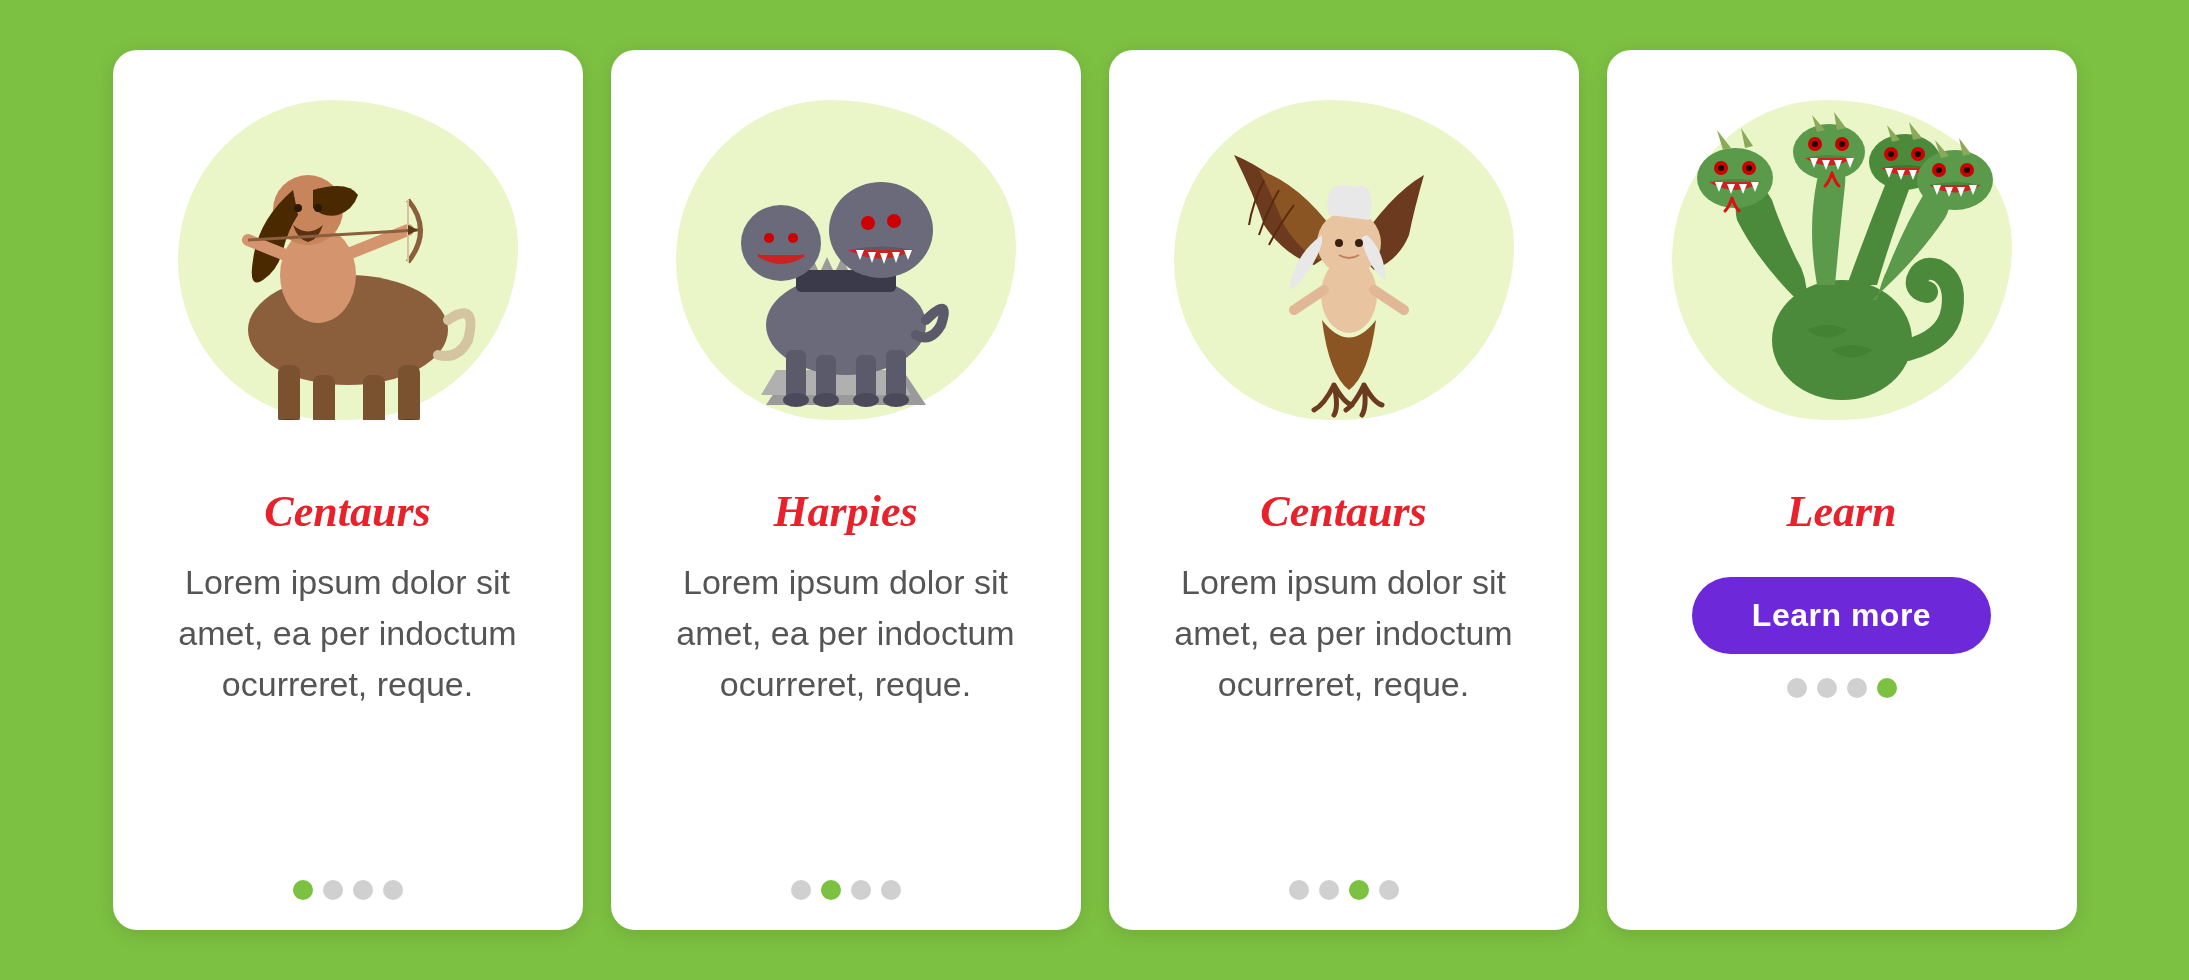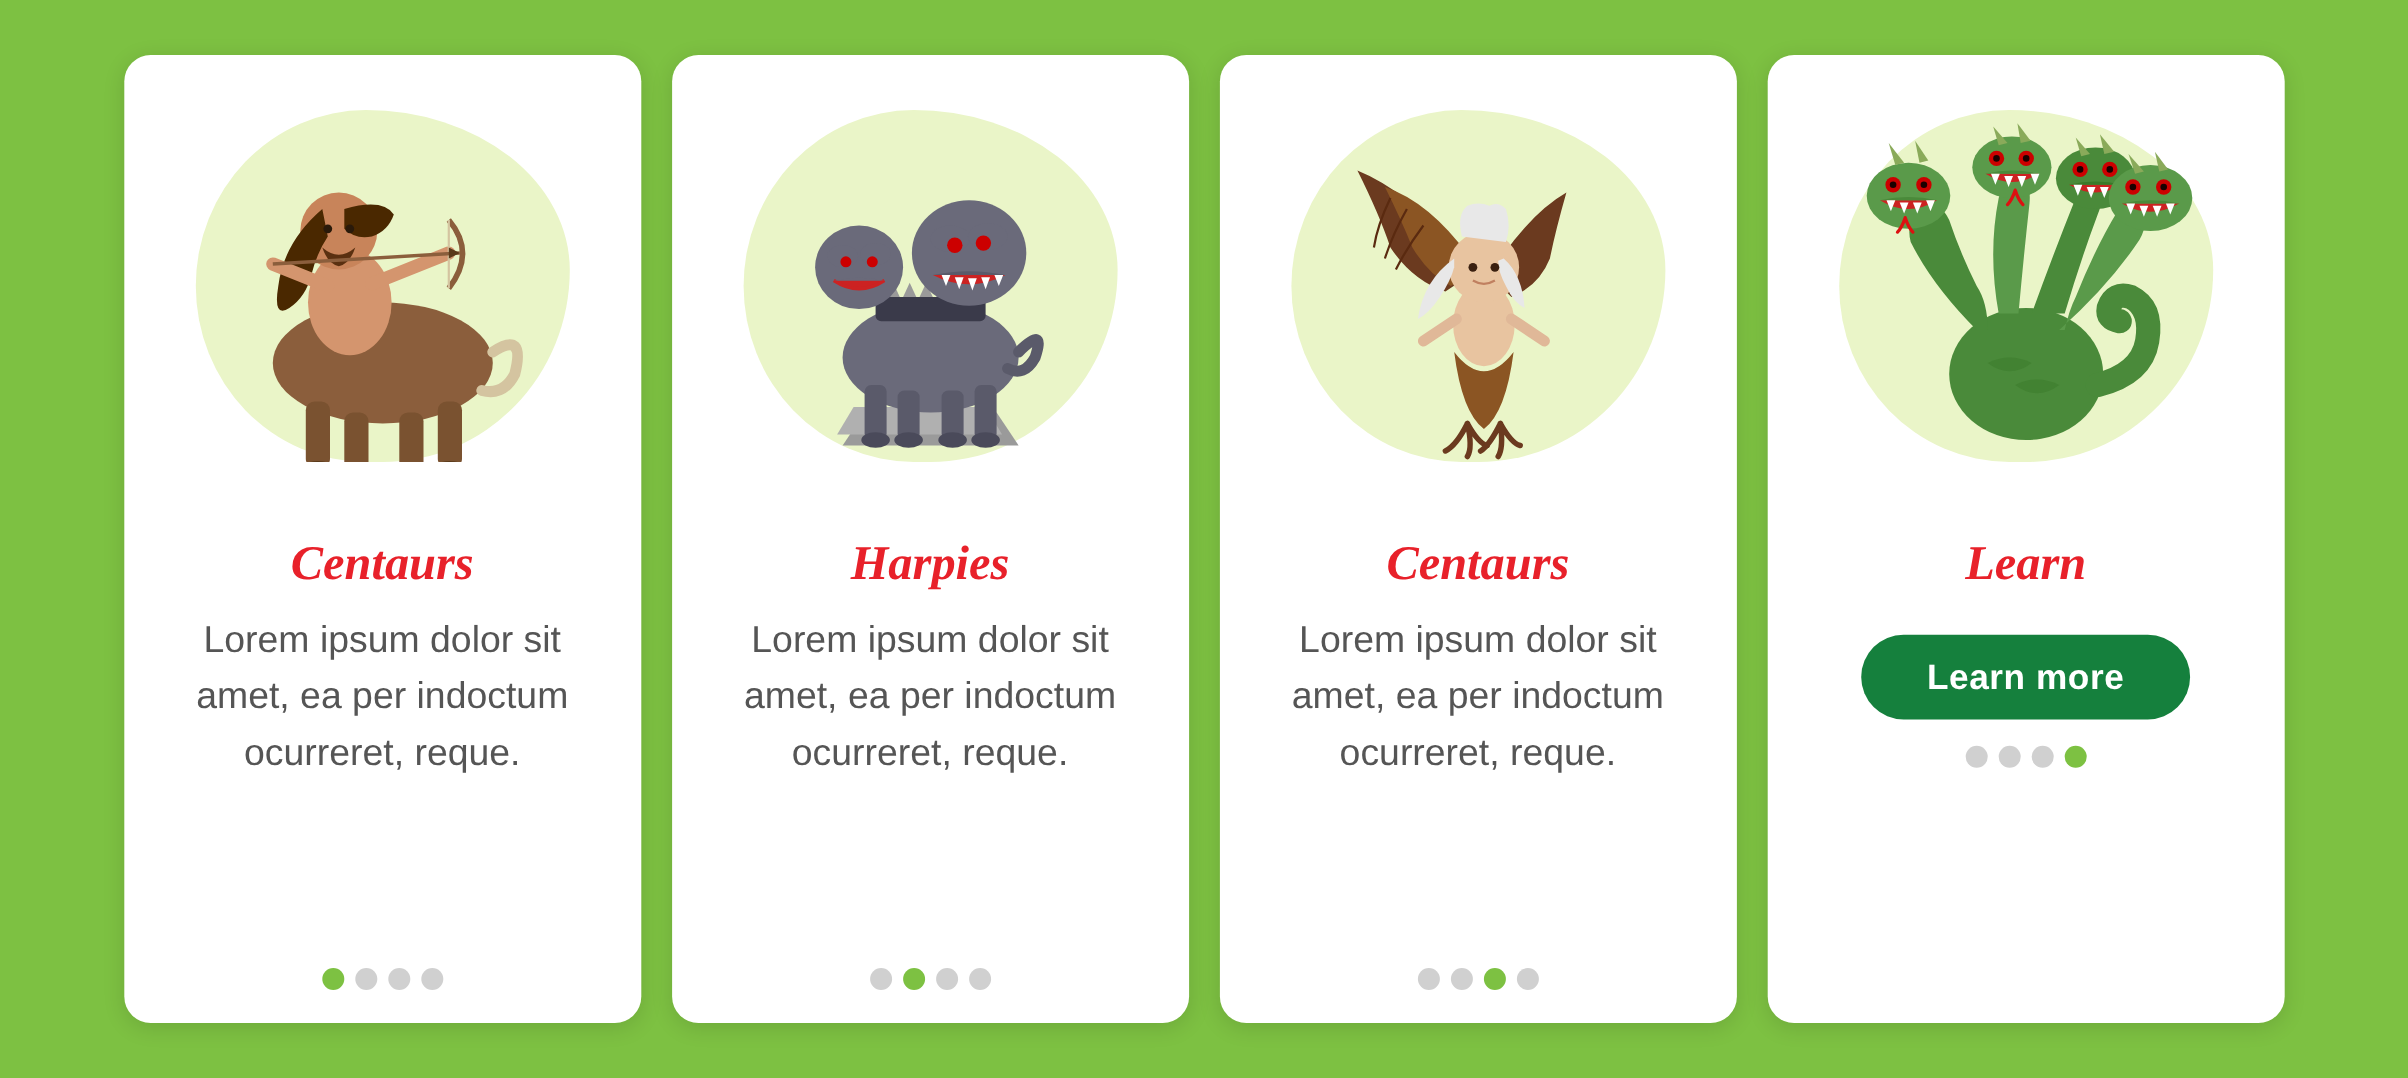--- a/index.html
+++ b/index.html
@@ -80,21 +80,21 @@
     .dot {
       width: 20px;
       height: 20px;
       border-radius: 50%;
       background: #d0d0d0;
     }
     .dot.active {
       background: #7dc142;
     }
     .learn-more-btn {
-      background: #15803d;
+      background: #6d28d9;
       color: #fff;
       border: none;
       border-radius: 50px;
       padding: 20px 60px;
       font-size: 32px;
       font-weight: bold;
       cursor: pointer;
       margin-top: 20px;
       letter-spacing: 0.5px;
     }

